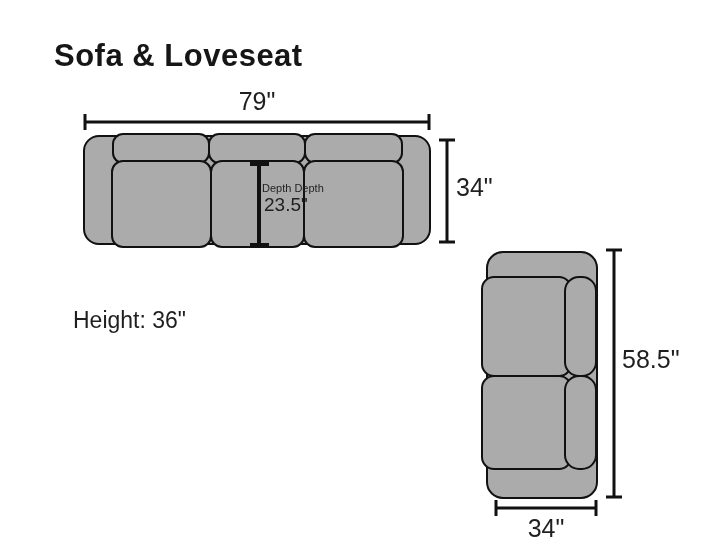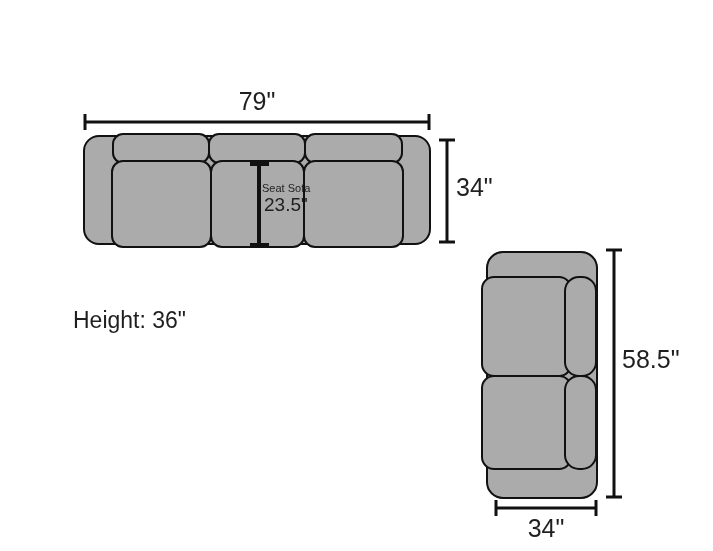--- a/index.html
+++ b/index.html
@@ -38,20 +38,21 @@
   #height-label       { left: 73px;  top: 307px; font-size: 23px; }
   #loveseat-length-label { left: 622px; top: 345px; }
   #loveseat-width-label  { left: 516px; top: 514px; width: 60px; text-align: center; }
   svg { display: block; }
 </style>
 </head>
 <body>
 
 <div id="canvas">
 
+  <div id="title" class="abs">Sofa &amp; Loveseat</div>
 
   <svg class="abs" style="left:0; top:0;" width="713" height="551" viewBox="0 0 713 551">
 
     <g fill="#ababab" stroke="#111111" stroke-width="2">
       <rect x="84" y="136" width="346" height="108" rx="15"></rect>
 
       <rect x="113" y="134" width="96" height="29" rx="10"></rect>
       <rect x="209" y="134" width="96" height="29" rx="10"></rect>
       <rect x="305" y="134" width="97" height="29" rx="10"></rect>
 
@@ -98,21 +99,21 @@
       <line x1="496" y1="508" x2="596" y2="508"></line>
       <line x1="496" y1="500" x2="496" y2="516"></line>
       <line x1="596" y1="500" x2="596" y2="516"></line>
     </g>
   </svg>
 
   <div id="sofa-width-label" class="abs dim-label">79"</div>
 
   <div id="sofa-depth-label" class="abs dim-label">34"</div>
 
-  <div id="seat-depth-title" class="abs dim-label">Seat Sofa</div>
+  <div id="seat-depth-title" class="abs dim-label">Depth Depth</div>
 
   <div id="seat-depth-value" class="abs dim-label">23.5"</div>
 
   <div id="height-label" class="abs dim-label">Height: 36"</div>
 
   <div id="loveseat-length-label" class="abs dim-label">58.5"</div>
 
   <div id="loveseat-width-label" class="abs dim-label">34"</div>
 
 </div>

